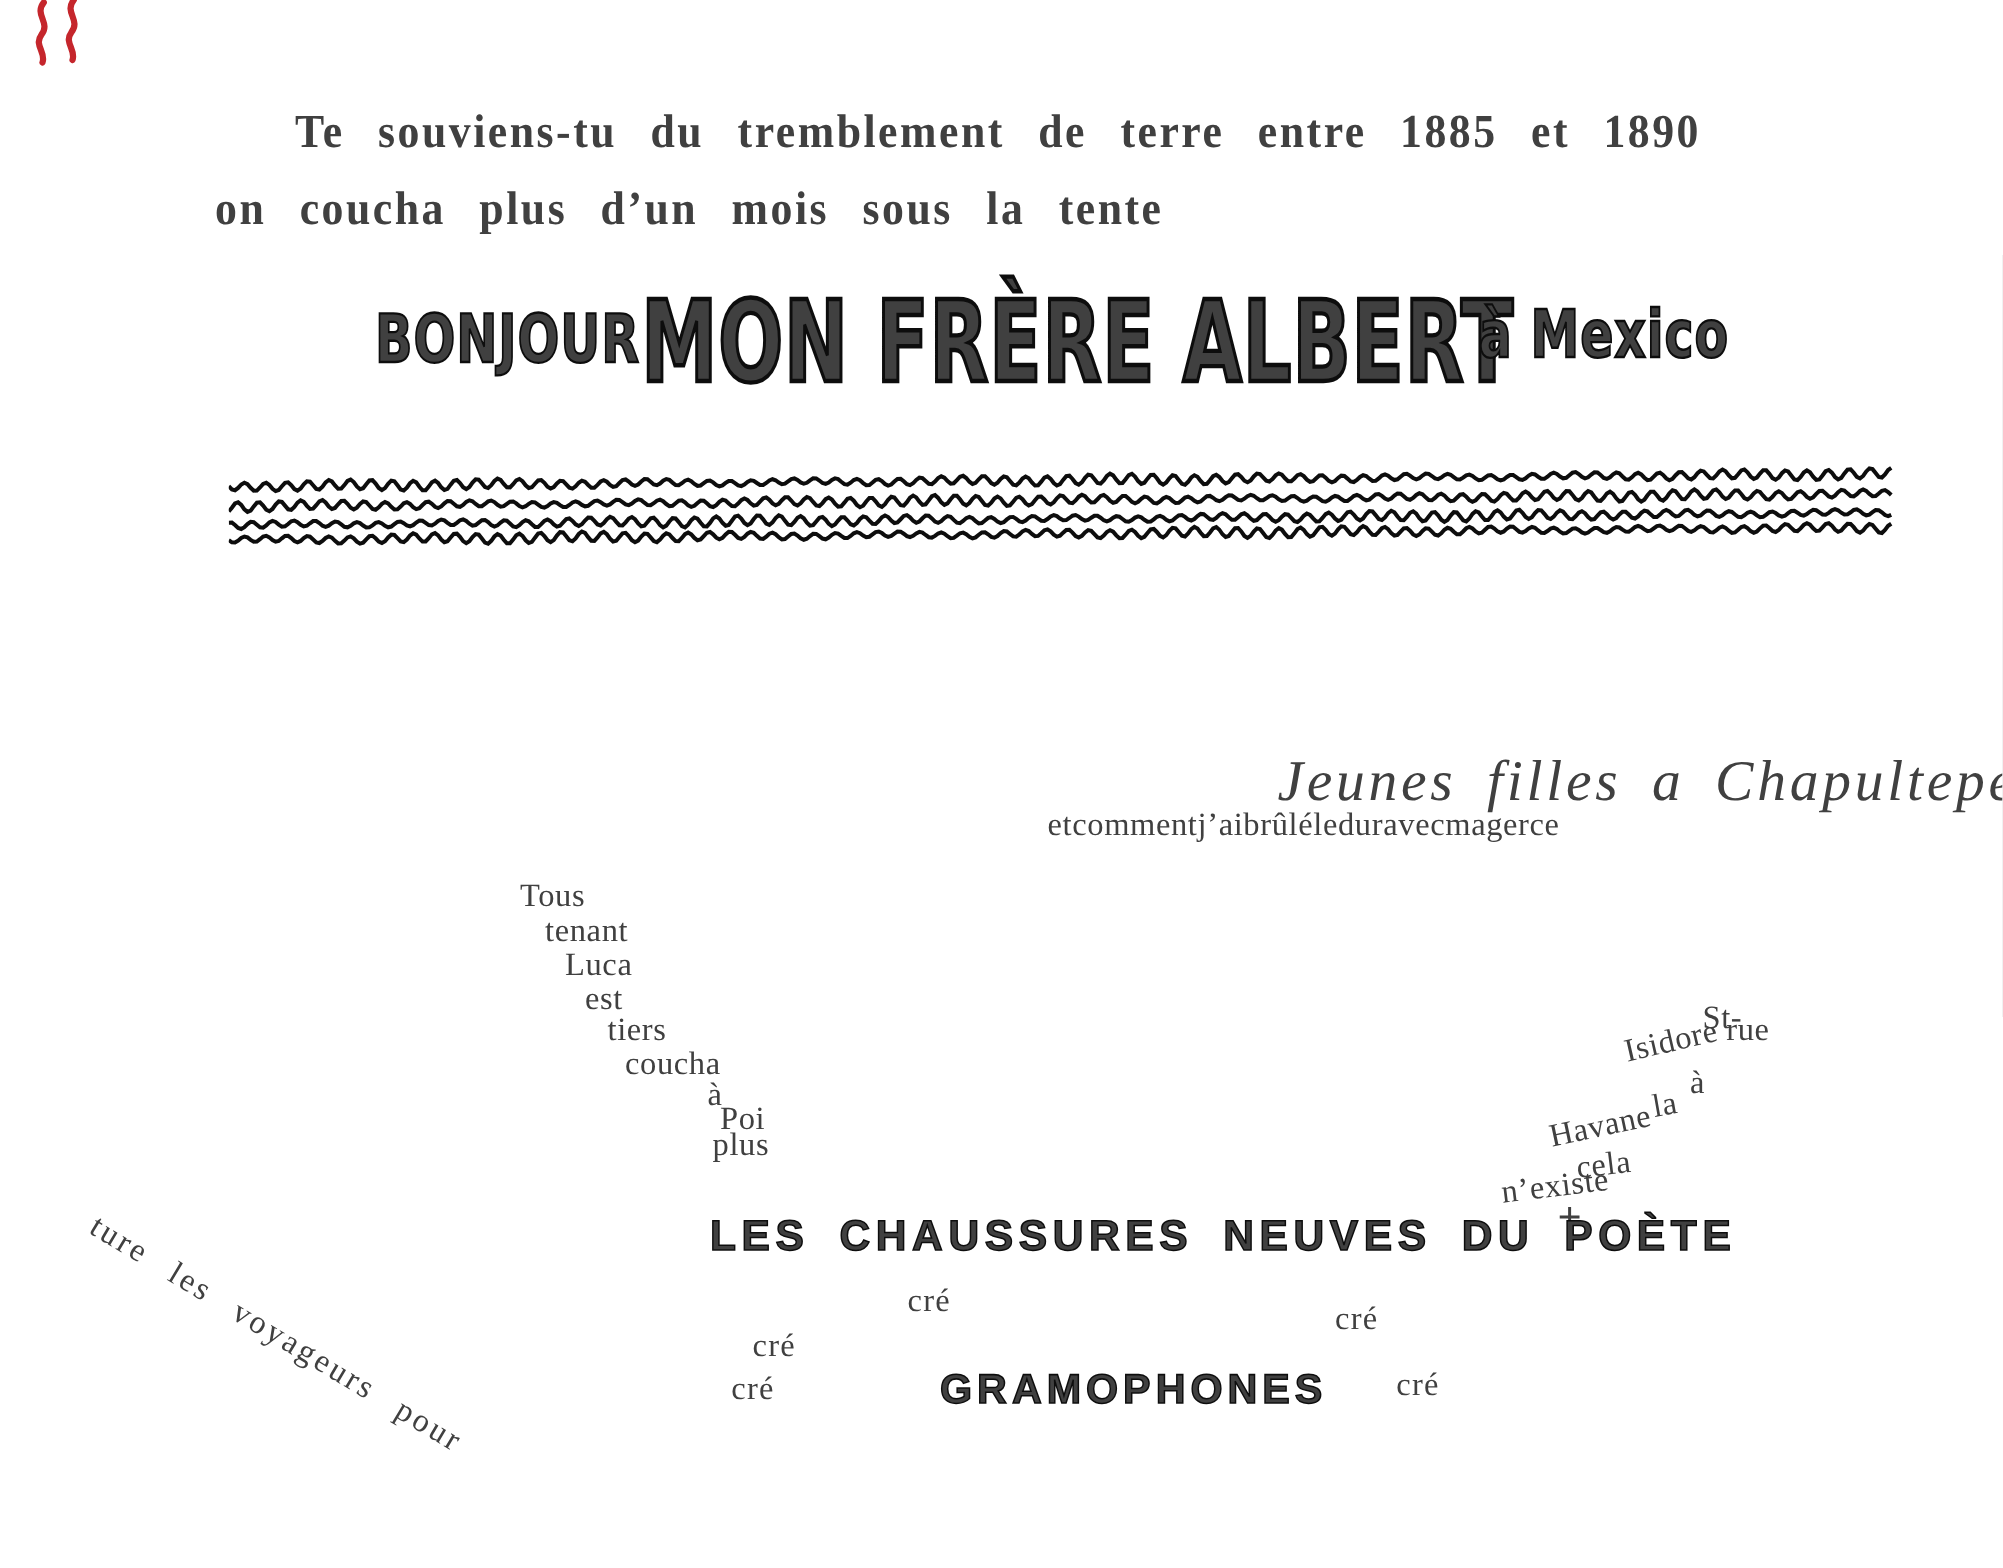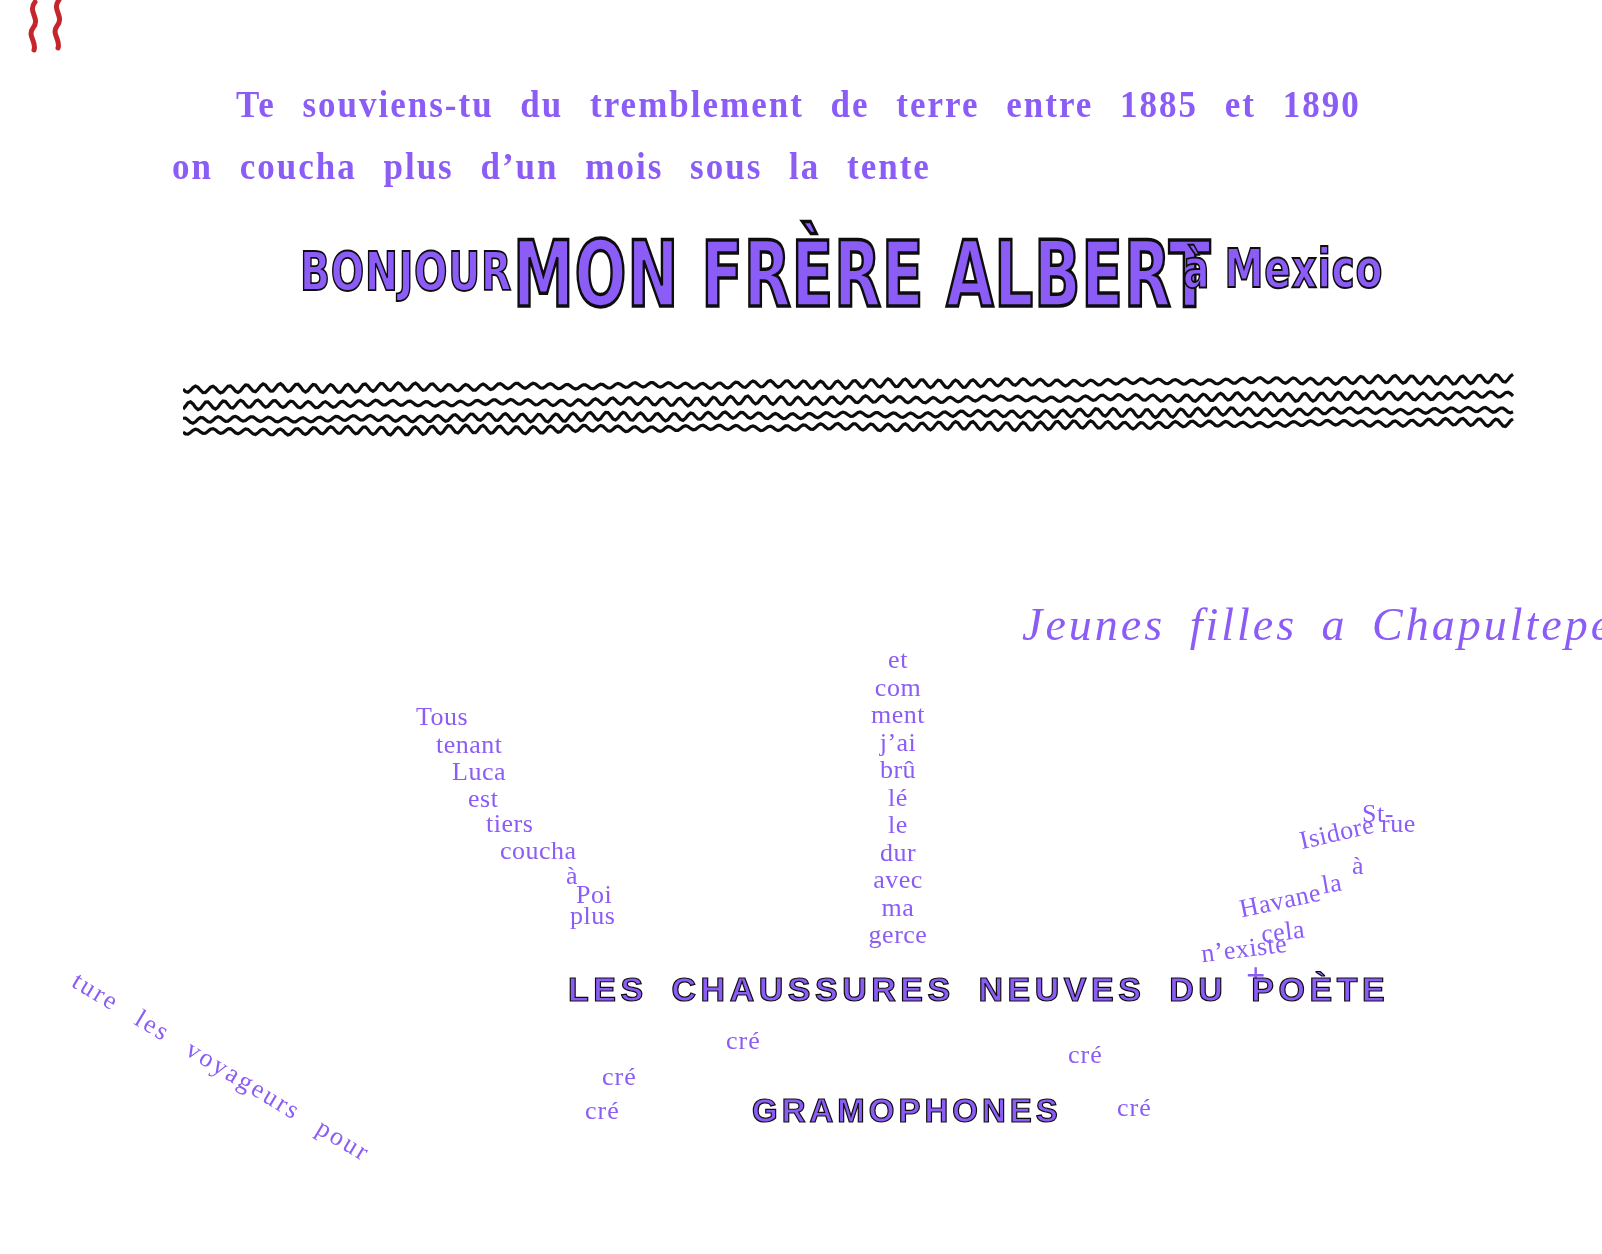--- a/index.html
+++ b/index.html
@@ -19,40 +19,40 @@
     -webkit-text-stroke:2px #0d0d0d;letter-spacing:1px;
     transform-origin:left top;
   }
   .poster-sm{font-size:58px;transform:scaleX(0.68) scaleY(0.92);}
   .poster-lg{font-size:90px;-webkit-text-stroke:3.5px #0d0d0d;transform:scaleX(0.68);}
   .poster-xs{font-size:56px;transform:scaleX(0.70) scaleY(0.94);}
   .caption-italic{
     font-style:italic;font-size:46px;letter-spacing:3px;word-spacing:10px;
   }
   .word{font-size:26px;letter-spacing:0.5px;}
-  .center-col{display:flex;flex-direction:column;align-items:center;width:120px;}
+  .center-col{display:flex;flex-direction:row;align-items:center;width:120px;}
   .center-col .word{line-height:27.5px;}
   .gothic{
     font-family:"Liberation Sans", sans-serif;font-weight:bold;
     -webkit-text-stroke:1.2px #0d0d0d;
   }
   .shoes{font-size:34px;letter-spacing:4.5px;word-spacing:10px;margin-left:28px;}
   .gramo{font-size:33px;letter-spacing:4px;}
   .cre{font-size:26px;letter-spacing:1px;}
   .plus{font-size:34px;font-weight:bold;}
   .spoke{
     font-size:26px;letter-spacing:2.5px;word-spacing:14px;
     transform:rotate(31deg);transform-origin:left top;
   }
   svg{display:block;}
 </style>
 </head>
 <body>
 
-<div class="page" style="color: #8b5cf6; background: rgb(255, 255, 255);">
+<div class="page" style="color: #404040; background: rgb(255, 255, 255);">
 
   <svg class="abs" style="left:10px;top:0px;" width="70" height="56" viewBox="0 0 70 56">
     <path d="M25 2 C17 12, 31 18, 23 28 C17 36, 27 42, 24 50" fill="none" stroke="#c5262c" stroke-width="5" stroke-linecap="round"></path>
     <path d="M49 0 C41 10, 55 16, 47 26 C41 34, 51 40, 48 48" fill="none" stroke="#c5262c" stroke-width="5" stroke-linecap="round"></path>
   </svg>
 
   <div class="abs intro" style="left:236px;top:84px;">Te souviens-tu du tremblement de terre entre 1885 et 1890</div>
   <div class="abs intro" style="left:172px;top:146px;">on coucha plus d’un mois sous la tente</div>
 
   <div class="abs poster poster-sm" style="left:300px;top:240px;">BONJOUR</div>

